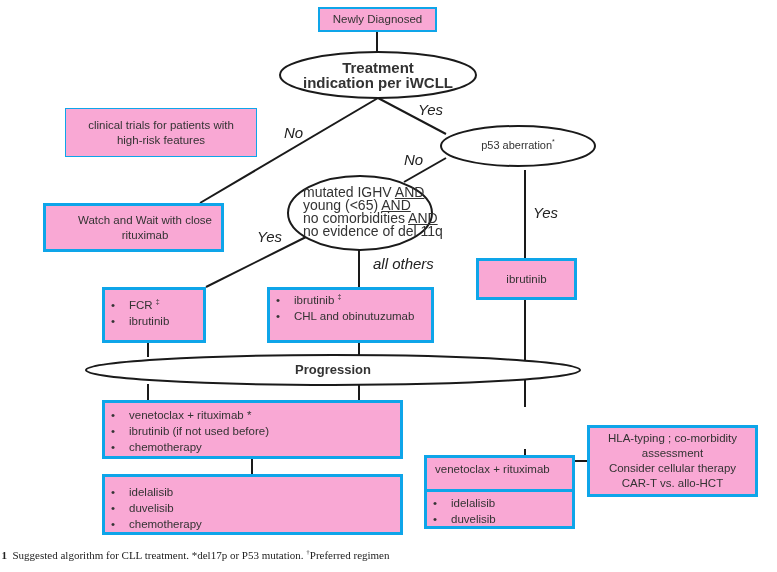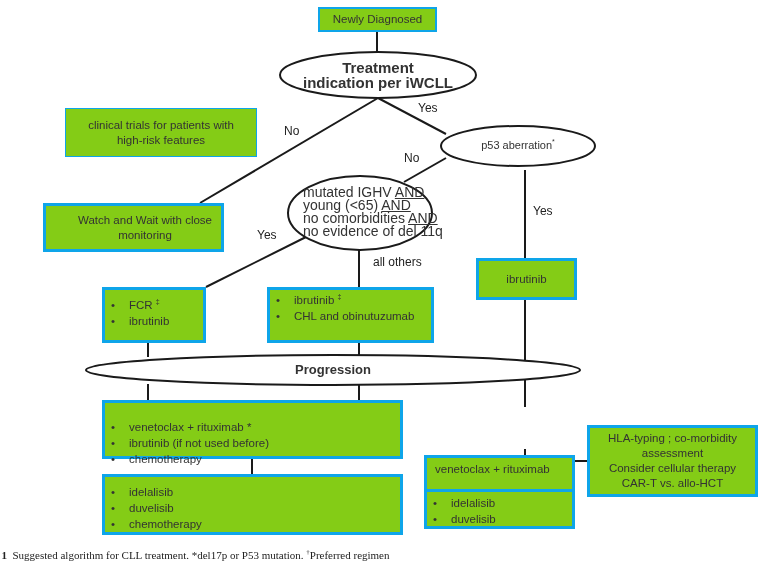--- a/index.html
+++ b/index.html
@@ -1,24 +1,24 @@
 <!DOCTYPE html>
 <html><head>
 <meta charset="utf-8">
 <style>
   html, body { margin: 0; padding: 0; background: #ffffff; }
   body { width: 777px; height: 572px; position: relative; overflow: hidden; font-family: "Liberation Sans", "DejaVu Sans", sans-serif; color: #222; }
   svg.lines { position: absolute; left: 0; top: 0; width: 777px; height: 572px; }
-  .box { position: absolute; border: 3px solid #0ea5e9; background: #84cc16; box-sizing: border-box; font-size: 11.5px; line-height: 15px; color: #333; }
+  .box { position: absolute; border: 3px solid #0ea5e9; background: #f9a8d4; box-sizing: border-box; font-size: 11.5px; line-height: 15px; color: #333; }
   .center { display: flex; flex-direction: column; justify-content: center; align-items: center; text-align: center; }
   .txt { position: absolute; font-size: 11.5px; color: #333; text-align: center; line-height: 15px; }
   ul.bl { list-style: none; margin: 0; padding: 0; }
   ul.bl li { position: relative; padding-left: 24px; line-height: 16px; }
   ul.bl li::before { content: "•"; position: absolute; left: 6px; top: 0; }
-  .lbl { position: absolute; font-size: 12px; color: #222; }
+  .lbl { position: absolute; font-size: 15px; color: #222; font-style: italic; }
   .bold { font-weight: bold; }
   sup { font-size: 7px; vertical-align: super; line-height: 0; }
   .u { text-decoration: underline; }
   .crit { position: absolute; font-size: 14px; line-height: 13px; color: #333; }
   .caption { position: absolute; left: -4px; top: 549px; font-family: "Liberation Serif", "DejaVu Serif", serif; font-size: 11px; color: #222; white-space: nowrap; }
 </style>
 </head>
 <body>
 
 <svg class="lines" viewBox="0 0 777 572">
@@ -85,21 +85,21 @@
 
 <div class="crit" style="left:303px;top:186px;">
   <div><span>mutated IGHV </span><span class="u">AND</span></div>
   <div><span>young (&lt;65) </span><span class="u">AND</span></div>
   <div><span>no comorbidities </span><span class="u">AND</span></div>
   <div><span>no evidence of del 11q</span><span class="u"></span></div>
 </div>
 
 <div class="box center" style="left:43px;top:203px;width:181px;height:49px;padding-left:23px;">
   <div>Watch and Wait with close</div>
-  <div>monitoring</div>
+  <div>rituximab</div>
 </div>
 
 <div class="box" style="left:102px;top:287px;width:104px;height:56px;padding-top:7px;">
   <ul class="bl">
     <li><span>FCR</span> <sup>‡</sup></li>
     <li><span>ibrutinib</span></li>
   </ul>
 </div>
 
 <div class="box" style="left:267px;top:287px;width:167px;height:56px;padding-top:2px;">
@@ -108,21 +108,21 @@
     <li><span>CHL and obinutuzumab</span></li>
   </ul>
 </div>
 
 <div class="box center" style="left:476px;top:258px;width:101px;height:42px;">
   <span>ibrutinib</span>
 </div>
 
 <div class="txt bold" style="left:283px;top:362px;width:100px;font-size:13px;">Progression</div>
 
-<div class="box" style="left:102px;top:400px;width:301px;height:59px;padding-top:16px;">
+<div class="box" style="left:102px;top:400px;width:301px;height:59px;padding-top:4px;">
   <ul class="bl">
     <li>venetoclax + rituximab *</li>
     <li>ibrutinib (if not used before)</li>
     <li>chemotherapy</li>
   </ul>
 </div>
 
 <div class="box" style="left:102px;top:474px;width:301px;height:61px;padding-top:7px;">
   <ul class="bl">
     <li>idelalisib</li>

